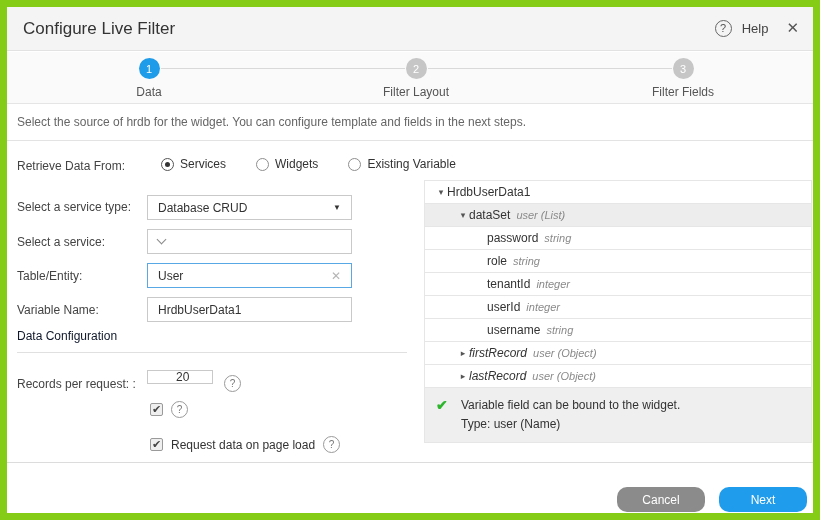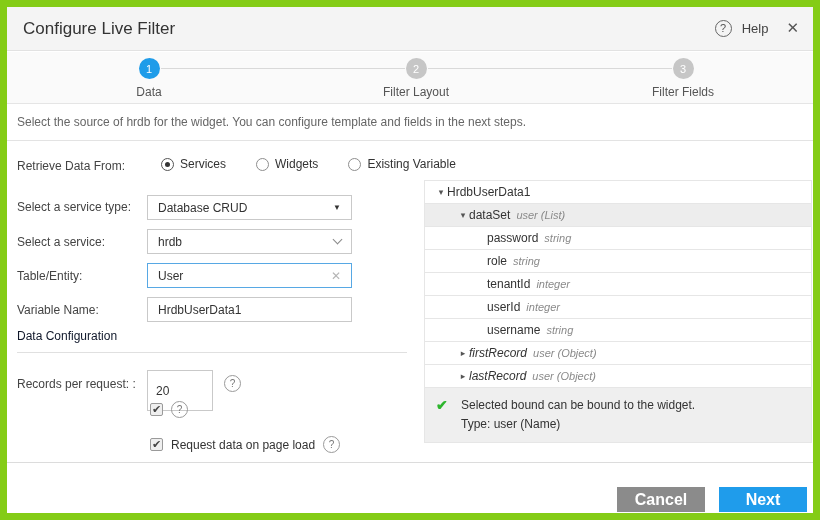--- a/index.html
+++ b/index.html
@@ -42,21 +42,21 @@
   .radio-group { position:absolute; left:140px; top:150px; display:flex; align-items:center; gap:16px; }
   .radio-item { display:flex; align-items:center; gap:6px; cursor:pointer;padding-left:14px; }
   .radio-dot { width:13px; height:13px; border:1px solid #8e8e8e; border-radius:50%; position:relative; background:#fff; }
   .radio-item.sel .radio-dot { border-color:#555; }
   .radio-item.sel .radio-dot::after { content:""; position:absolute; left:3px; top:3px; width:5px; height:5px; border-radius:50%; background:#333; }
   .radio-lbl { font-size:12px; color:#333; }
 
   .section-title { position:absolute; left:10px; top:322px; font-size:12px; color:#0f172a; }
   .section-hr { position:absolute; left:10px; top:345px; width:390px; height:1px; background:#e0e0e0; }
 
-  .small-input { position:absolute; left:140px; top:363px; width:66px; height:41px; border:1px solid #c9c9c9; font-size:12px; color:#333; padding:0 8px; display:flex; align-items:center; }
+  .small-input { position:absolute; left:140px; top:363px; width:66px; height:14px; border:1px solid #c9c9c9; font-size:12px; color:#333; padding:0 28px; display:flex; align-items:center; }
   .qmark { width:17px; height:17px; border:1px solid #9a9a9a; border-radius:50%; display:inline-flex; align-items:center; justify-content:center; font-size:10px; color:#777; cursor:pointer; flex:none; }
   .q-rpr { position:absolute; left:217px; top:368px; }
 
   .cbrow { position:absolute; left:143px; display:flex; align-items:center; gap:8px; }
   .cb1 { top:394px; } .cb2 { top:429px; }
   .cbox { width:13px; height:13px; border:1px solid #9a9a9a; background:#efefef; border-radius:2px; display:flex; align-items:center; justify-content:center; font-size:11px; color:#444; cursor:pointer; }
   .cb-lbl { font-size:12px; color:#333; }
 
   
   .dn-title { position:absolute; left:417px; top:145px; font-size:10px; color:#a21caf;margin-top:28px; }
@@ -69,21 +69,21 @@
   .lvl1 { padding-left:32px; }
   .lvl2 { padding-left:62px; }
   .row-sel { background:#ededed; }
   .italic-name .nname { font-style:italic; }
   .tree-msg { background:#efefef; border-bottom:1px solid #e6e6e6; padding:8px 12px 8px 36px; position:relative; min-height:50px; }
   .tree-msg .tick { position:absolute; left:11px; top:9px; color:#2db52d; font-size:14px; font-weight:bold; }
   .msg-l1, .msg-l2 { font-size:12px; color:#333; line-height:19px; }
 
   
   .foot-hr { position:absolute; left:0; top:455px; width:100%; height:1px; background:#dcdcdc; }
-  .btn { position:absolute; top:480px; width:88px; height:25px; border:none; border-radius:0; color:#fff; font-size:16px; font-weight:bold; font-family:"Liberation Sans", sans-serif; cursor:pointer; }
+  .btn { position:absolute; top:480px; width:88px; height:25px; border:none; border-radius:10px; color:#fff; font-size:12px; font-weight:normal; font-family:"Liberation Sans", sans-serif; cursor:pointer; }
   .btn-cancel { left:610px; background:#8b8b8b; }
   .btn-next { left:712px; background:#1f9ceb; }
 </style>
 </head>
 <body>
 
 <div class="dialog">
 
   <div class="hdr">
     <div class="hdr-title">Configure Live Filter</div>
@@ -132,21 +132,20 @@
   </div>
 
   <div class="lbl" style="top:193px;">Select a service type:</div>
   <div class="ctrl" style="top:188px;">
     <span class="val">Database CRUD</span>
     <span class="caret-solid">▼</span>
   </div>
 
   <div class="lbl" style="top:228px;">Select a service:</div>
   <div class="ctrl" style="top:222px;">
-    <span class="val">hrdb</span>
     <span class="chev"></span>
   </div>
 
   <div class="lbl" style="top:262px;">Table/Entity:</div>
   <div class="ctrl focused" style="top:256px;">
     <span class="val">User</span>
     <span class="clear-x">✕</span>
   </div>
 
   <div class="lbl" style="top:296px;">Variable Name:</div>
@@ -210,21 +209,21 @@
       <span class="nname">firstRecord</span>
       <span class="ntype">user (Object)</span>
     </div>
     <div class="tree-row lvl1 italic-name">
       <span class="arrow">▸</span>
       <span class="nname">lastRecord</span>
       <span class="ntype">user (Object)</span>
     </div>
     <div class="tree-msg">
       <span class="tick">✔</span>
-      <div class="msg-l1">Selected bound can be bound to the widget.</div>
+      <div class="msg-l1">Variable field can be bound to the widget.</div>
       <div class="msg-l2">Type: user (Name)</div>
     </div>
   </div>
 
   <div class="foot-hr"></div>
   <button class="btn btn-cancel">Cancel</button>
   <button class="btn btn-next">Next</button>
 
 </div>
 

